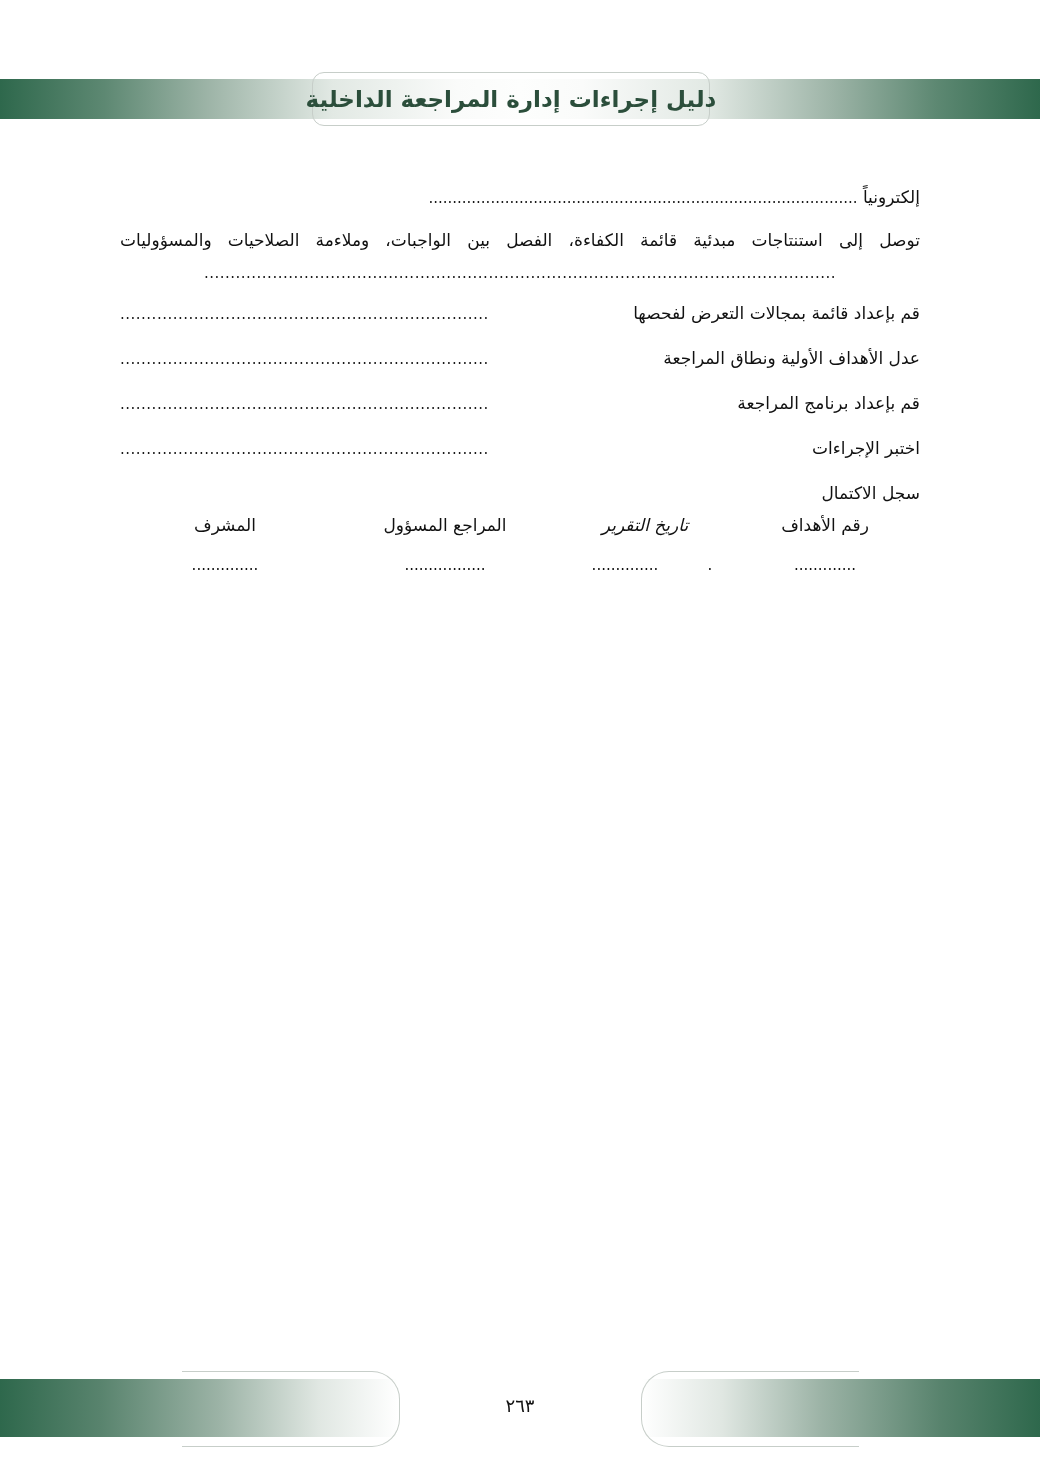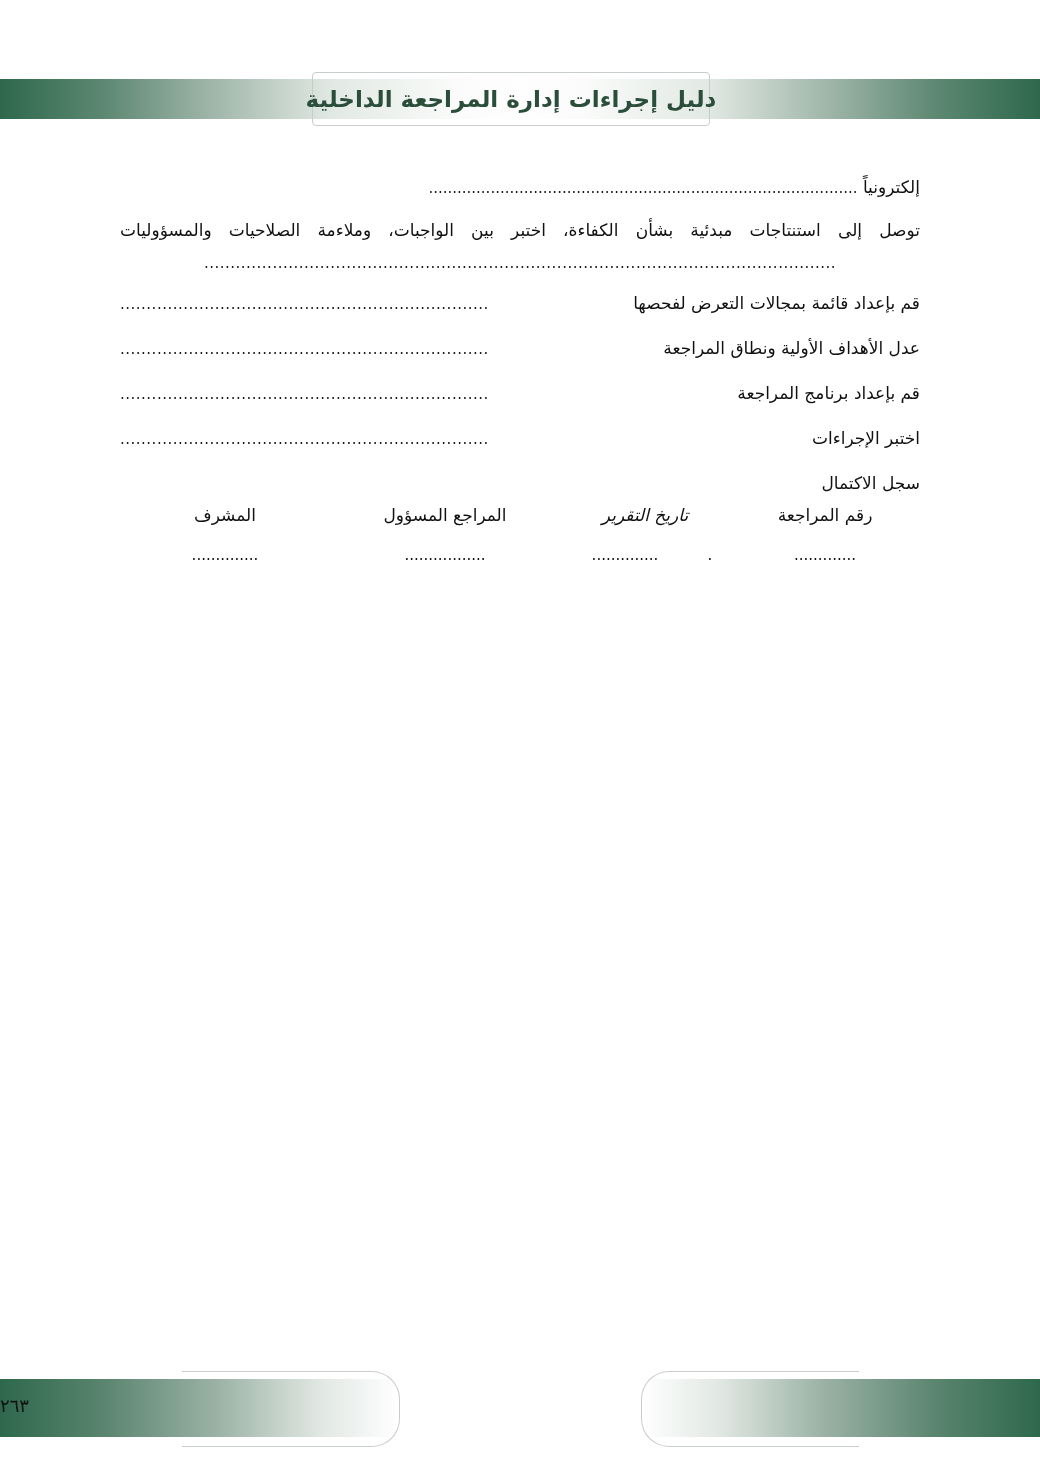--- a/index.html
+++ b/index.html
@@ -16,21 +16,21 @@
   .header-band {
     position:absolute; left:0; top:79px; width:1040px; height:40px;
     background:linear-gradient(to right,
       #2e684c 0%, #5d8872 10%, #9db4a7 20%, #e2e9e4 32%,
       #fafbfa 44%, #fdfefd 50%, #fafbfa 56%,
       #e2e9e4 68%, #9db4a7 80%, #5d8872 90%, #2e684c 100%);
     z-index:1;
   }
   .header-tab {
     position:absolute; left:312px; top:72px; width:396px; height:52px;
-    border:1px solid #c7cec9; border-radius:4px;
+    border:1px solid #c7cec9; border-radius:12px;
     z-index:2;
     display:flex; align-items:center; justify-content:center;
   }
   .page-title {
     font-size:23px; font-weight:bold; color:#2b4e3b;
     direction:rtl; white-space:nowrap;
   }
 
   
   .content {
@@ -38,21 +38,21 @@
     direction:rtl; font-size:17px; line-height:30px;
   }
   .jline { text-align:justify; text-align-last:justify; }
   .rline { text-align:right; }
   .cline { text-align:center; }
   .dots { letter-spacing:0.5px; font-size:15px; color:#1a1a1a; word-break:break-all; }
   .leader {
     display:flex; justify-content:space-between; align-items:baseline;
     margin-top:14px;
   }
-  .m-p1l2 { margin-top:8px; }
+  .m-p1l2 { margin-top:18px; }
   .m-p2l1 { margin-top:12px; }
   .m-p2dots { margin-top:2px; }
   .m-first-item { margin-top:10px; }
 
   
   .record-header { display:flex; direction:rtl; margin-top:2px; }
   .record-dots   { display:flex; direction:rtl; margin-top:10px; }
   .rc { text-align:center; }
   .rc1 { width:190px; } .rc2 { width:170px;font-style:italic; } .rc3 { width:230px; } .rc4 { width:210px; }
   .rcd1 { width:190px; } .rcdp { width:40px; } .rcd2 { width:130px; }
@@ -77,42 +77,42 @@
     z-index:2;
   }
   .footer-tab-right {
     position:absolute; left:641px; top:1371px; width:217px; height:74px;
     border:1px solid #c7cec9; border-right:0;
     border-radius:28px 0 0 28px;
     z-index:2;
   }
   .page-number {
     position:absolute; left:0; top:1392px; width:1040px;
-    font-size:18px; line-height:28px; color:#111;
+    text-align:center; font-size:18px; line-height:28px; color:#111;
     z-index:3;
   }
 </style>
 </head>
 <body>
 
 <div class="page">
 
   <div class="header-band"></div>
   <div class="header-tab">
     <div class="page-title">دليل إجراءات إدارة المراجعة الداخلية</div>
   </div>
 
   <div class="content">
 
     <div class="rline m-p1l2">
       <span>إلكترونياً</span>
       <span class="dots">..........................................................................................</span>
     </div>
 
-    <div class="jline m-p2l1">توصل إلى استنتاجات مبدئية بشأن الكفاءة، اختبر بين الواجبات، وملاءمة الصلاحيات والمسؤوليات</div>
+    <div class="jline m-p2l1">توصل إلى استنتاجات مبدئية قائمة الكفاءة، الفصل بين الواجبات، وملاءمة الصلاحيات والمسؤوليات</div>
     <div class="cline m-p2dots">
       <span class="dots">........................................................................................................................</span>
     </div>
 
     <div class="leader m-first-item">
       <span>قم بإعداد قائمة بمجالات التعرض لفحصها</span>
       <span class="dots">......................................................................</span>
     </div>
     <div class="leader">
       <span>عدل الأهداف الأولية ونطاق المراجعة</span>
@@ -125,21 +125,21 @@
     <div class="leader">
       <span>اختبر الإجراءات</span>
       <span class="dots">......................................................................</span>
     </div>
     <div class="leader">
       <span>سجل الاكتمال</span>
       <span class="dots"></span>
     </div>
 
     <div class="record-header">
-      <div class="rc rc1">رقم المراجعة</div>
+      <div class="rc rc1">رقم الأهداف</div>
       <div class="rc rc2">تاريخ التقرير</div>
       <div class="rc rc3">المراجع المسؤول</div>
       <div class="rc rc4">المشرف</div>
     </div>
     <div class="record-dots">
       <div class="rc rcd1 rdots">.............</div>
       <div class="rc rcdp rdots">.</div>
       <div class="rc rcd2 rdots">..............</div>
       <div class="rc rcd3 rdots">.................</div>
       <div class="rc rcd4 rdots">..............</div>

